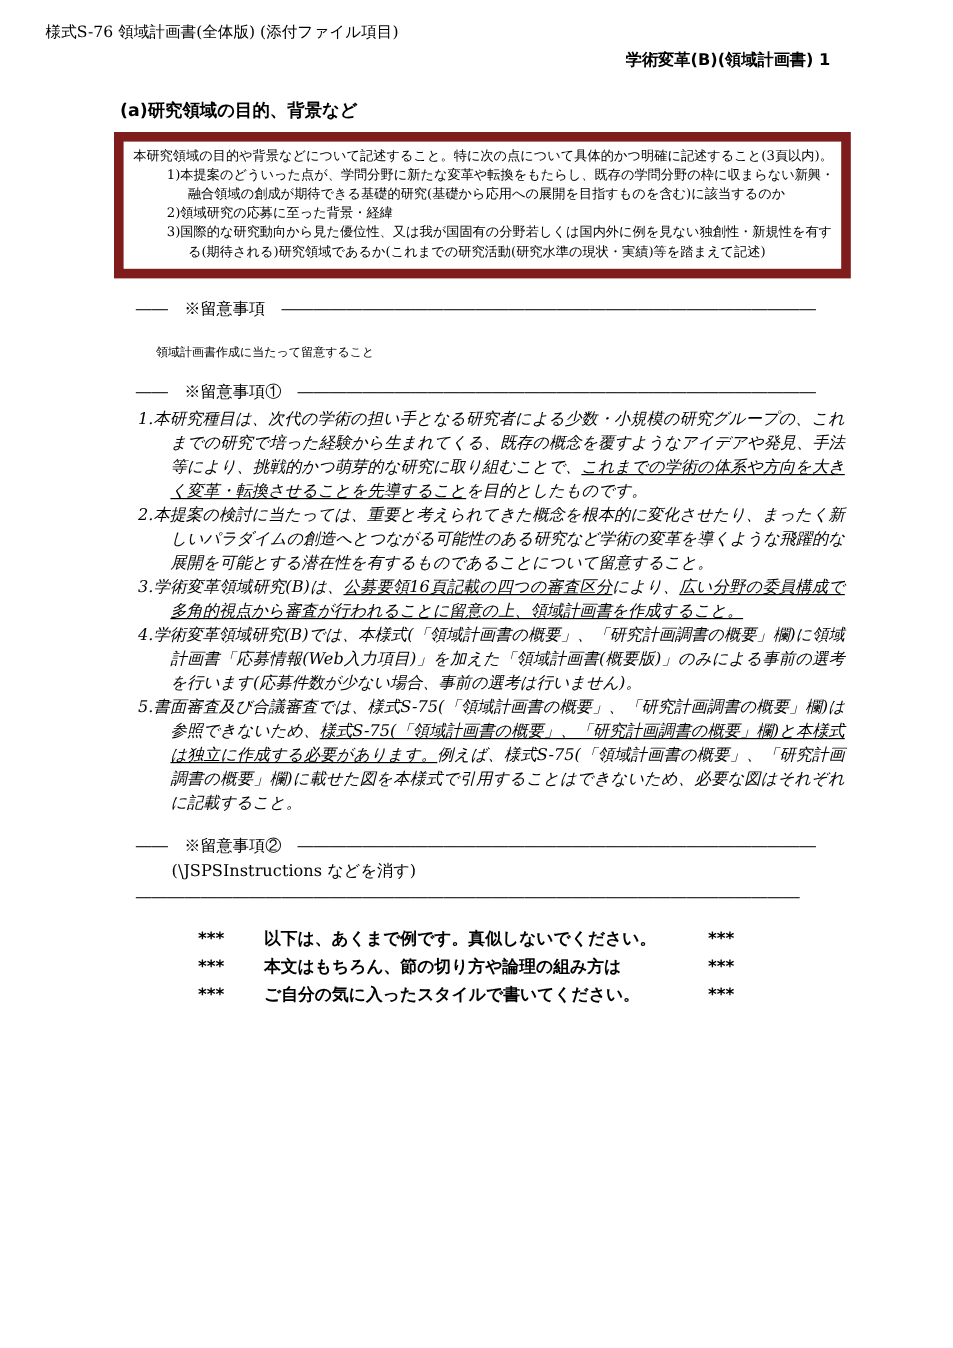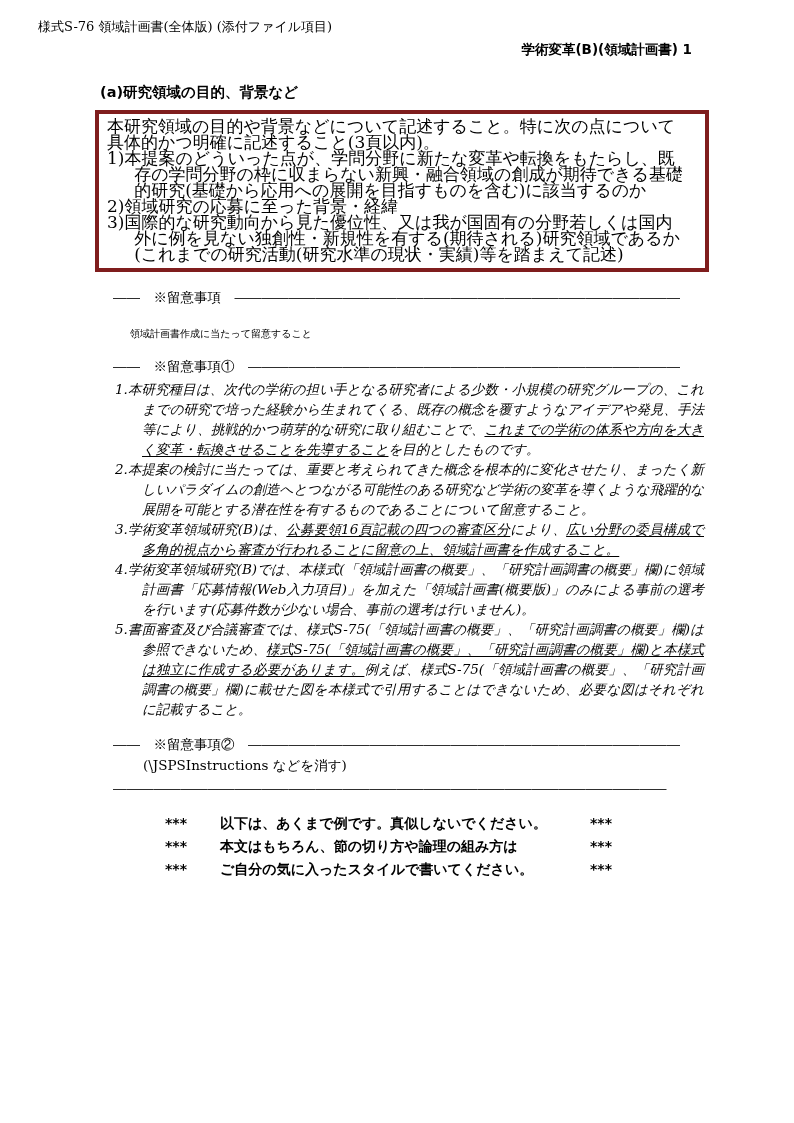--- a/index.html
+++ b/index.html
@@ -24,25 +24,25 @@
     margin-top: 5px; margin-right: 52px;
     font-family: "DejaVu Sans", "Liberation Sans", sans-serif;
   }
   .section-title {
     font-size: 14.5px; font-weight: bold;
     margin: 24px 0 8px 62px;
     font-family: "DejaVu Sans", "Liberation Sans", sans-serif;
   }
   .instruction-box {
     margin-left: 57px; width: 614px; box-sizing: border-box;
-    border: 4px solid #7f1d1d;
-    padding: 4px 16px 6px 8px;
-    font-size: 17px; line-height: 16px;
+    border: 8px solid #7f1d1d;
+    padding: 4px 0 6px 8px;
+    font-size: 11px; line-height: 16px;
   }
-  .box-item { padding-left: 1.6em; text-indent: -1.6em; }
+  .box-item { padding-left: 1.6em; text-indent: -1.6em; margin-left: 28px; }
 
   .notice-heading {
     font-size: 13.5px; margin-left: 75px; margin-top: 17px;
     white-space: nowrap; overflow: hidden;
   }
   .notice-intro-body { font-size: 10px; margin-left: 92px; margin-top: 20px; }
 
   .notice1-items { margin: 3px 40px 0 77px; font-size: 13.5px; line-height: 20px; font-style: italic; }
   .notice1-item { padding-left: 2em; text-indent: -2em; text-align: justify; }
 

